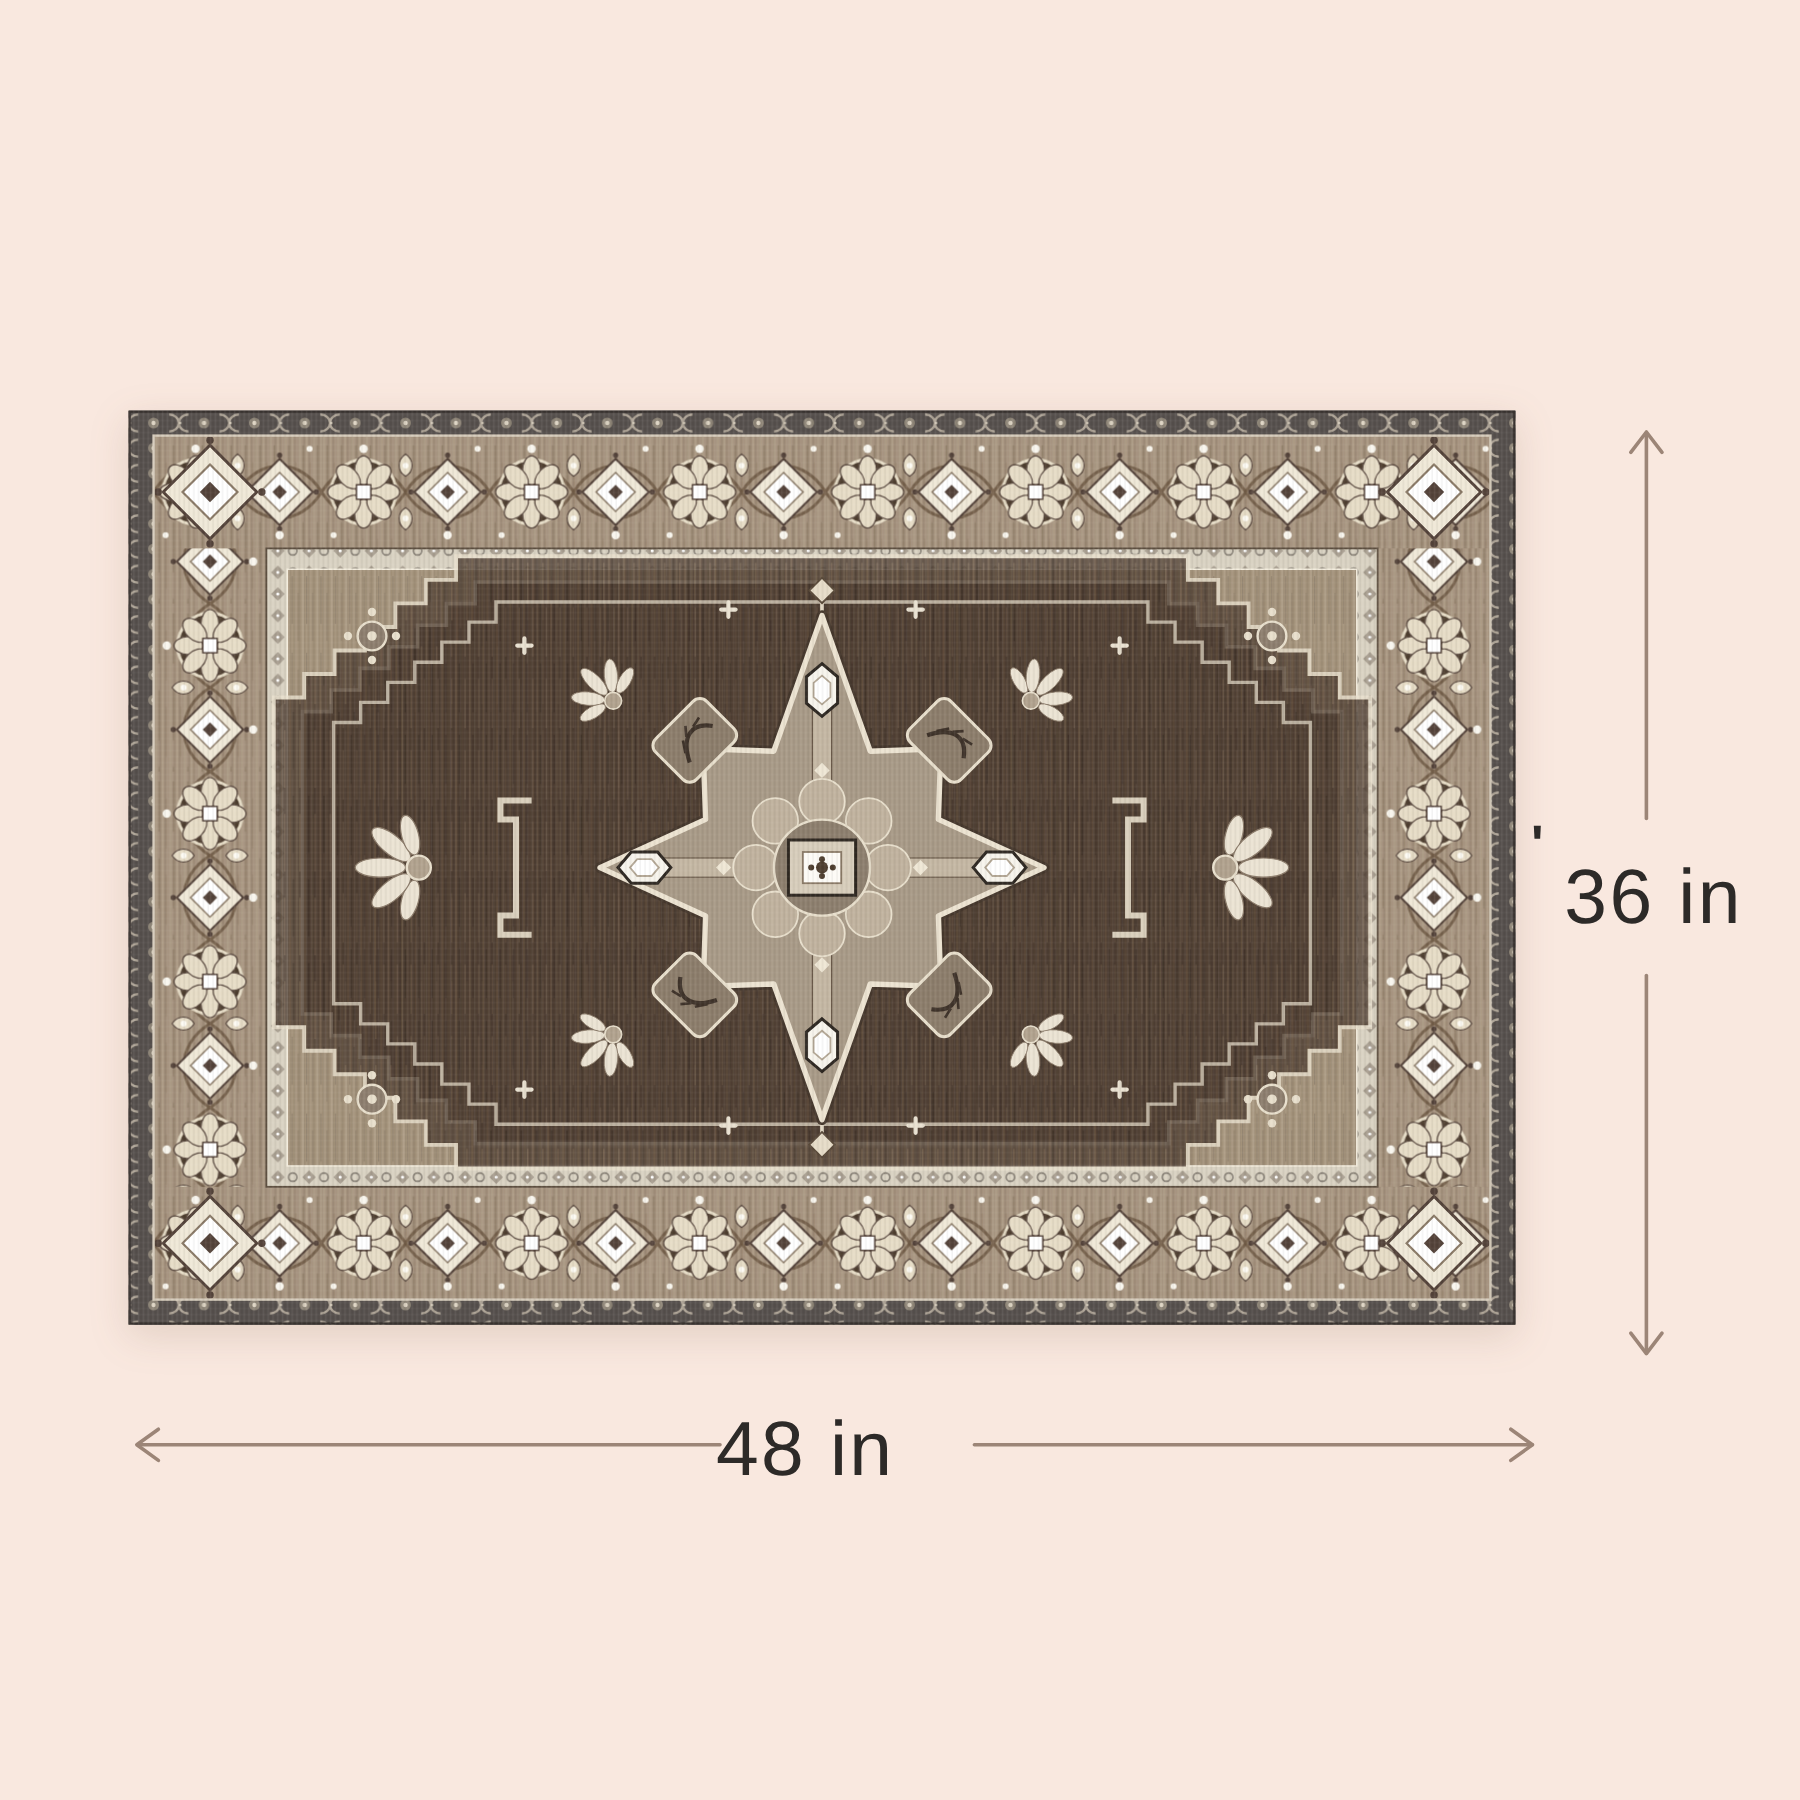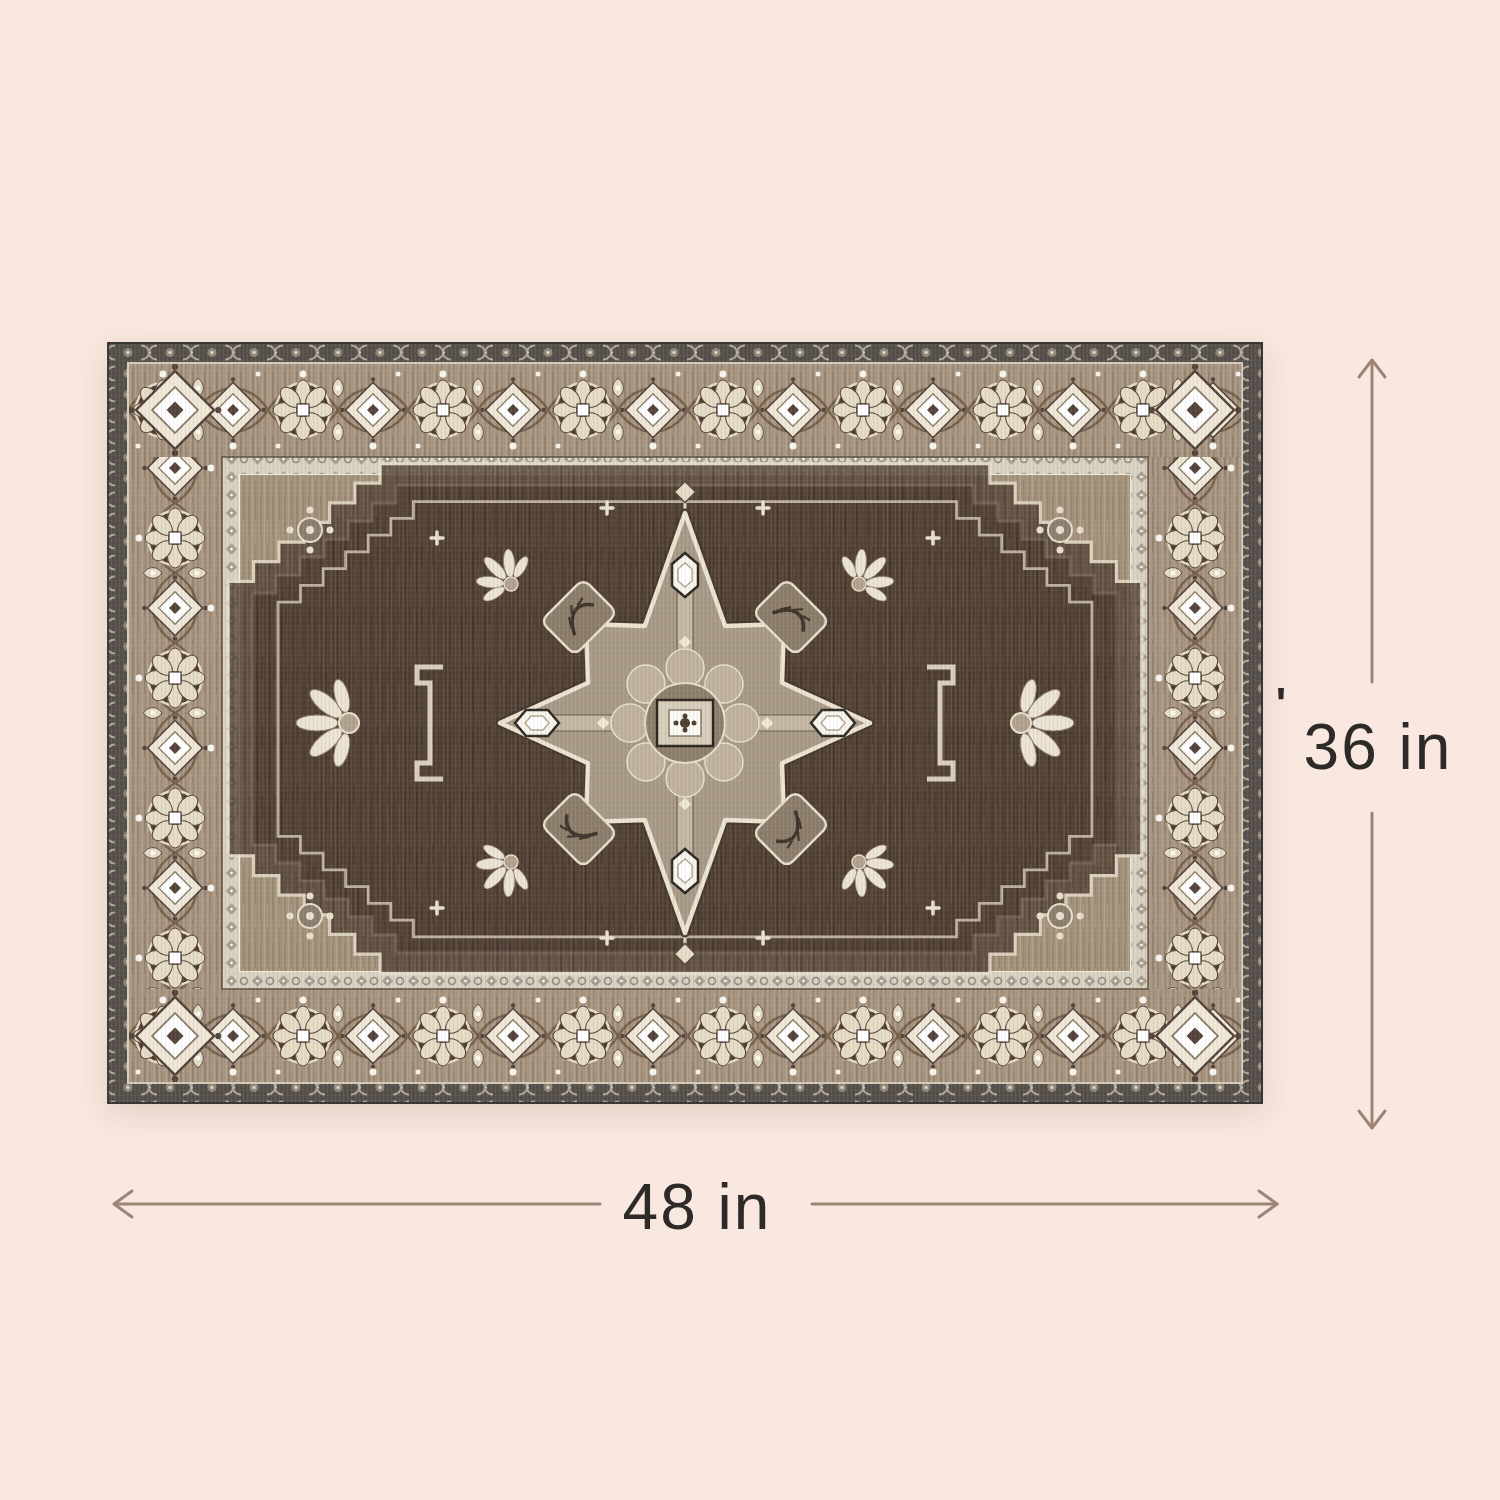--- a/index.html
+++ b/index.html
@@ -15,21 +15,21 @@
   }
   .arrow{position:absolute;color:var(--arrow,#9c8577);}
   .arrow-v{left:1350px;top:353px;}
   .arrow-h{left:106px;top:1184px;}
   .dim-label{
     position:absolute;transform:translate(-50%,-50%);
     font-size:64px;letter-spacing:2px;font-weight:400;
     color:var(--label,#2d2a28);white-space:nowrap;
   }
   .label-h{left:1378px;top:747px;}
-  .label-w{left:697px;top:1207px;}
+  .label-w{left:671px;top:1207px;}
   .stray{
     position:absolute;left:1281px;top:704px;transform:translate(-50%,-50%);
     font-size:44px;color:var(--label,#2d2a28);font-weight:700;
   }
 </style>
 </head>
 <body>
 
 <div class="canvas">
 

